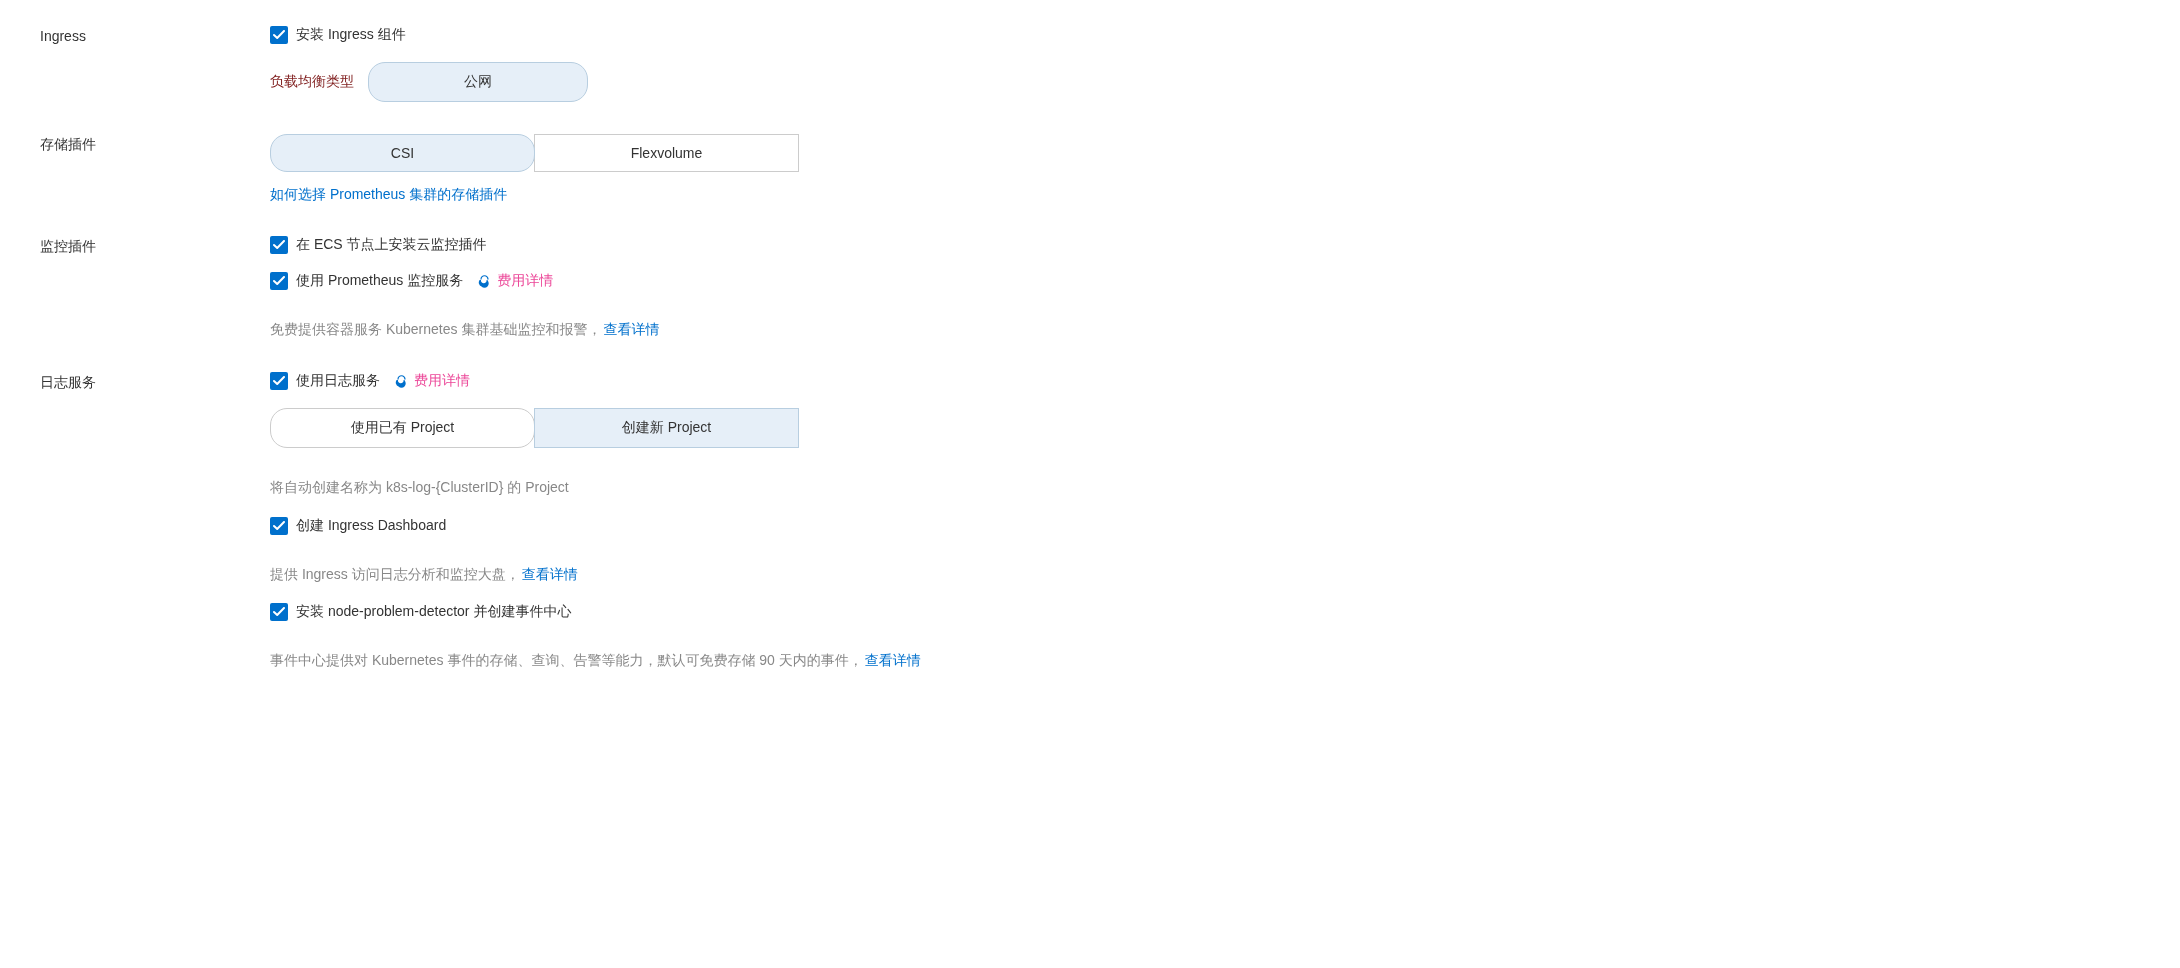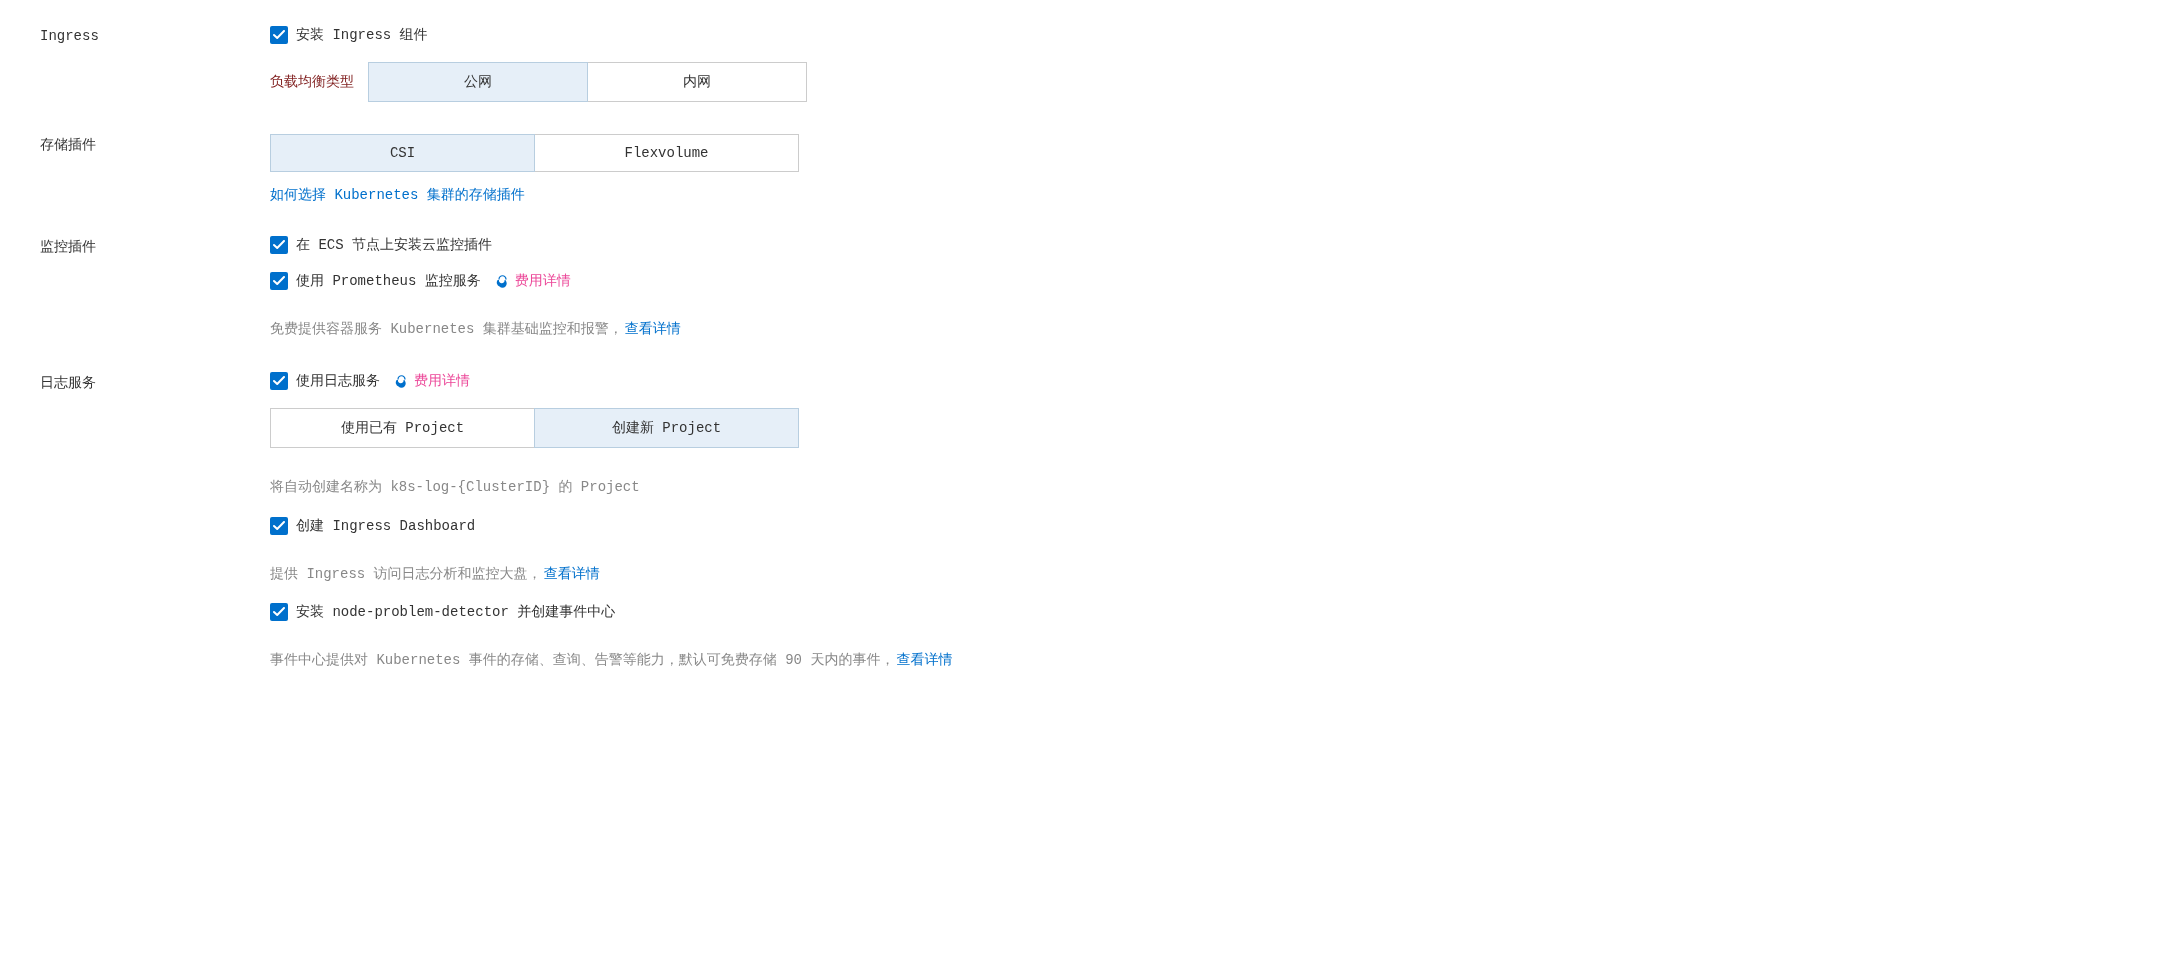--- a/index.html
+++ b/index.html
@@ -4,21 +4,21 @@
 <style>
   * { box-sizing: border-box; }
   body {
     margin: 0;
     padding: 0;
     font-family: -apple-system, BlinkMacSystemFont, "Segoe UI", "PingFang SC", "Microsoft YaHei", sans-serif;
     font-size: 14px;
     color: #333;
     background: #fff;
   }
-  .form { padding: 20px 40px; font-family: Liberation Mono, monospace; }
+  .form { padding: 20px 40px; }
   .row {
     display: flex;
     align-items: flex-start;
     margin-bottom: 4px;
   }
   .label {
     width: 230px;
     flex-shrink: 0;
     font-size: 14px;
     color: #333;
@@ -64,21 +64,21 @@
     border: 1px solid #ccc;
     background: #fff;
     padding: 10px 0;
     width: 220px;
     text-align: center;
     font-size: 14px;
     color: #333;
     cursor: pointer;
     margin-left: -1px;
   }
-  .seg-btn:first-child { margin-left: 0; }
+  .seg-btn:first-child { margin-left: 0; border-radius: 17px; }
   .seg-btn.active {
     background: #e6eff8;
     border-color: #b8cee0;
     position: relative;
     z-index: 1;
   }
   .seg-btn.sm { width: 265px; }
   .link {
     color: #0070cc;
     text-decoration: none;
@@ -120,37 +120,36 @@
                 <path d="M1 5 L4.2 8 L11 1" stroke="#fff" stroke-width="2" fill="none" stroke-linecap="round" stroke-linejoin="round"></path>
               </svg>
           </span>
           <span class="chk-label">安装 Ingress 组件</span>
         </label>
       </div>
       <div class="line">
         <span class="sub-label">负载均衡类型</span>
         <div class="seg-group">
           <div class="seg-btn active">公网</div>
-          <div class="seg-btn">内网</div>
         </div>
       </div>
     </div>
   </div>
 
   <div class="row gap-top">
     <div class="label">存储插件</div>
     <div class="content">
       <div class="line" style="margin-bottom:14px;">
         <div class="seg-group">
           <div class="seg-btn sm active">CSI</div>
           <div class="seg-btn sm">Flexvolume</div>
         </div>
       </div>
       <div class="line">
-        <a class="link">如何选择 Kubernetes 集群的存储插件</a>
+        <a class="link">如何选择 Prometheus 集群的存储插件</a>
       </div>
     </div>
   </div>
 
   <div class="row gap-top">
     <div class="label">监控插件</div>
     <div class="content">
       <div class="line">
         <label class="checkbox">
           <span class="chk-box">

